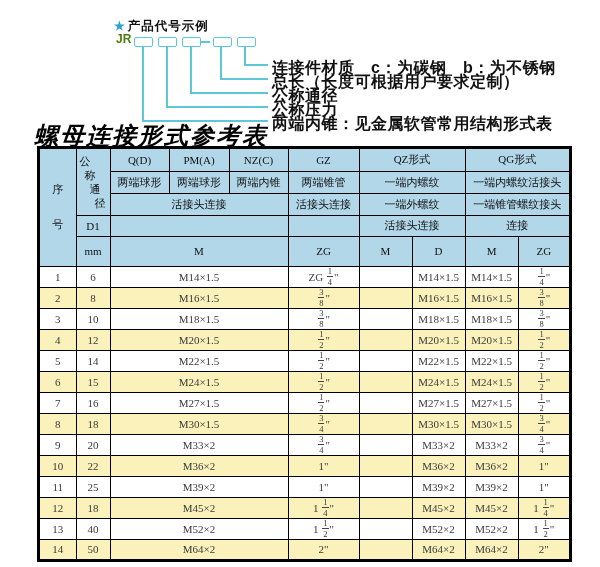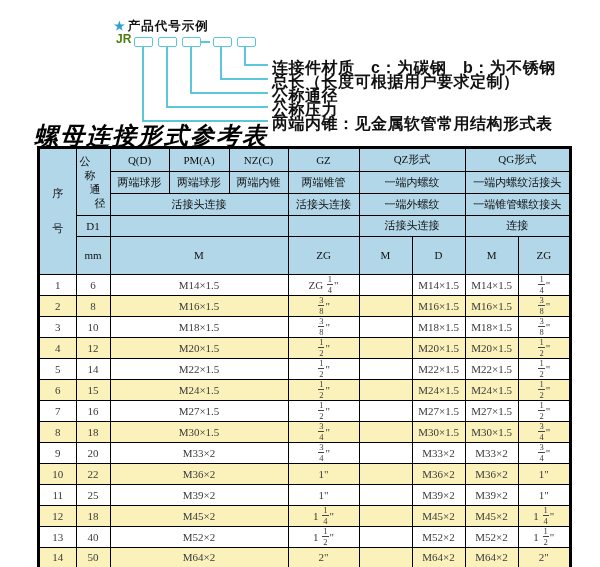--- a/index.html
+++ b/index.html
@@ -25,21 +25,21 @@
   .tbl-title{left:34px;top:120px;margin:0;font-size:24px;font-weight:bold;font-style:italic;
              letter-spacing:2px;color:#000;font-family:"DejaVu Serif","Liberation Serif",serif;}
 
   
   table.ref{left:38px;top:147px;position:absolute;border-collapse:collapse;table-layout:fixed;
             width:531px;font-size:11px;}
   table.ref th,table.ref td{border:1px solid #000;padding:0;text-align:center;vertical-align:middle;
             font-weight:normal;overflow:hidden;}
   table.ref{border:2px solid #000;outline:1px solid #000;}
   thead th{background:#b2d7e9;color:#101010;font-size:11px;}
-  .hr1{height:23px;}.hr2{height:22px;}.hr3{height:22px;}.hr4{height:21px;}.hr5{height:38px;}
+  .hr1{height:23px;}.hr2{height:22px;}.hr3{height:22px;}.hr4{height:21px;}.hr5{height:30px;}
   tbody tr{height:21px;}
   tbody td{background:#ffffff;color:#3a3a3a;}
   tbody tr.alt td{background:#faf1bb;}
   .lat{font-family:"Liberation Serif",serif;}
 
   
   .vstack{display:flex;flex-direction:column;align-items:center;justify-content:center;gap:20px;}
   .dn-diag span{display:block;line-height:14px;text-align:left;}
   .dn-diag{padding-left:3px;}
   .dn-diag span:nth-child(1){margin-left:0;}

